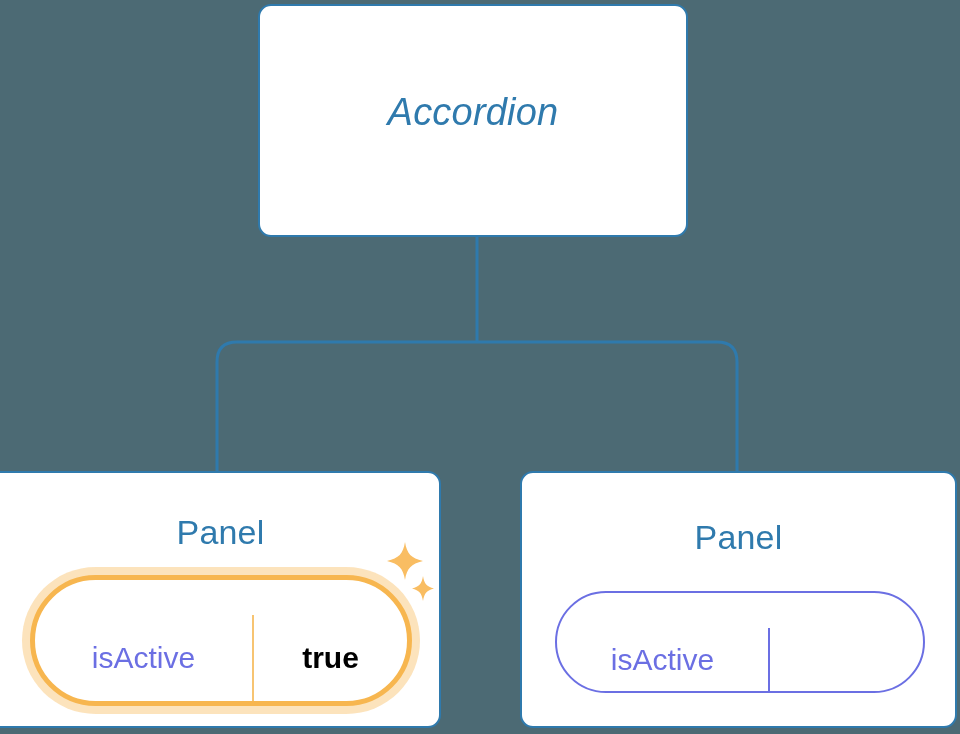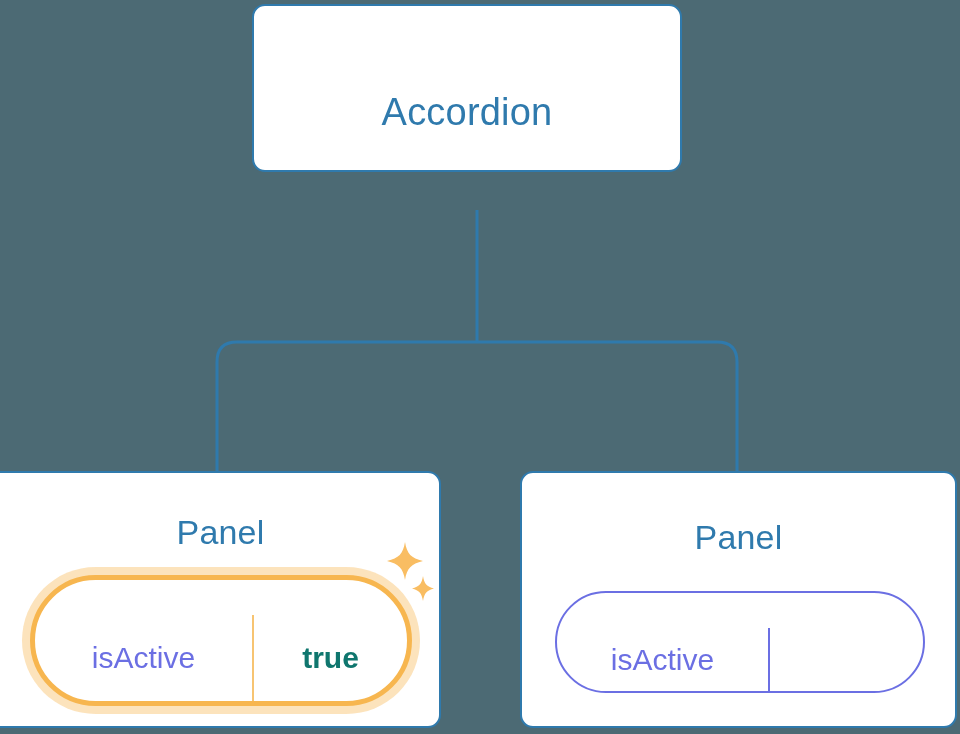--- a/index.html
+++ b/index.html
@@ -34,24 +34,25 @@
   
   .node-card {
     position: absolute;
     background: #ffffff;
     border: 2px solid #2f7aad;
     border-radius: 13px;
     box-sizing: border-box;
   }
 
   .node-root {
-    left: 252px;
+    left: 258px;
     top: 4px;
     width: 430px;
-    height: 168px;
+    height: 233px;
+    font-style: italic;
   }
 
   .node-left {
     left: -13px;
     top: 471px;
     width: 454px;
     height: 257px;
   }
 
   .node-right {
@@ -144,21 +145,21 @@
   }
 
   .pill-highlight .pill-key {
     width: 219px;
     border-right: 2px solid #f7c472;
   }
 
   .pill-highlight .pill-val {
     width: 153px;
     font-weight: bold;
-    color: #0f766e;
+    color: #000000;
   }
 
   
   .pill-plain {
     left: 555px;
     top: 591px;
     width: 370px;
     height: 102px;
     border: 2px solid #6b6fe3;
   }

